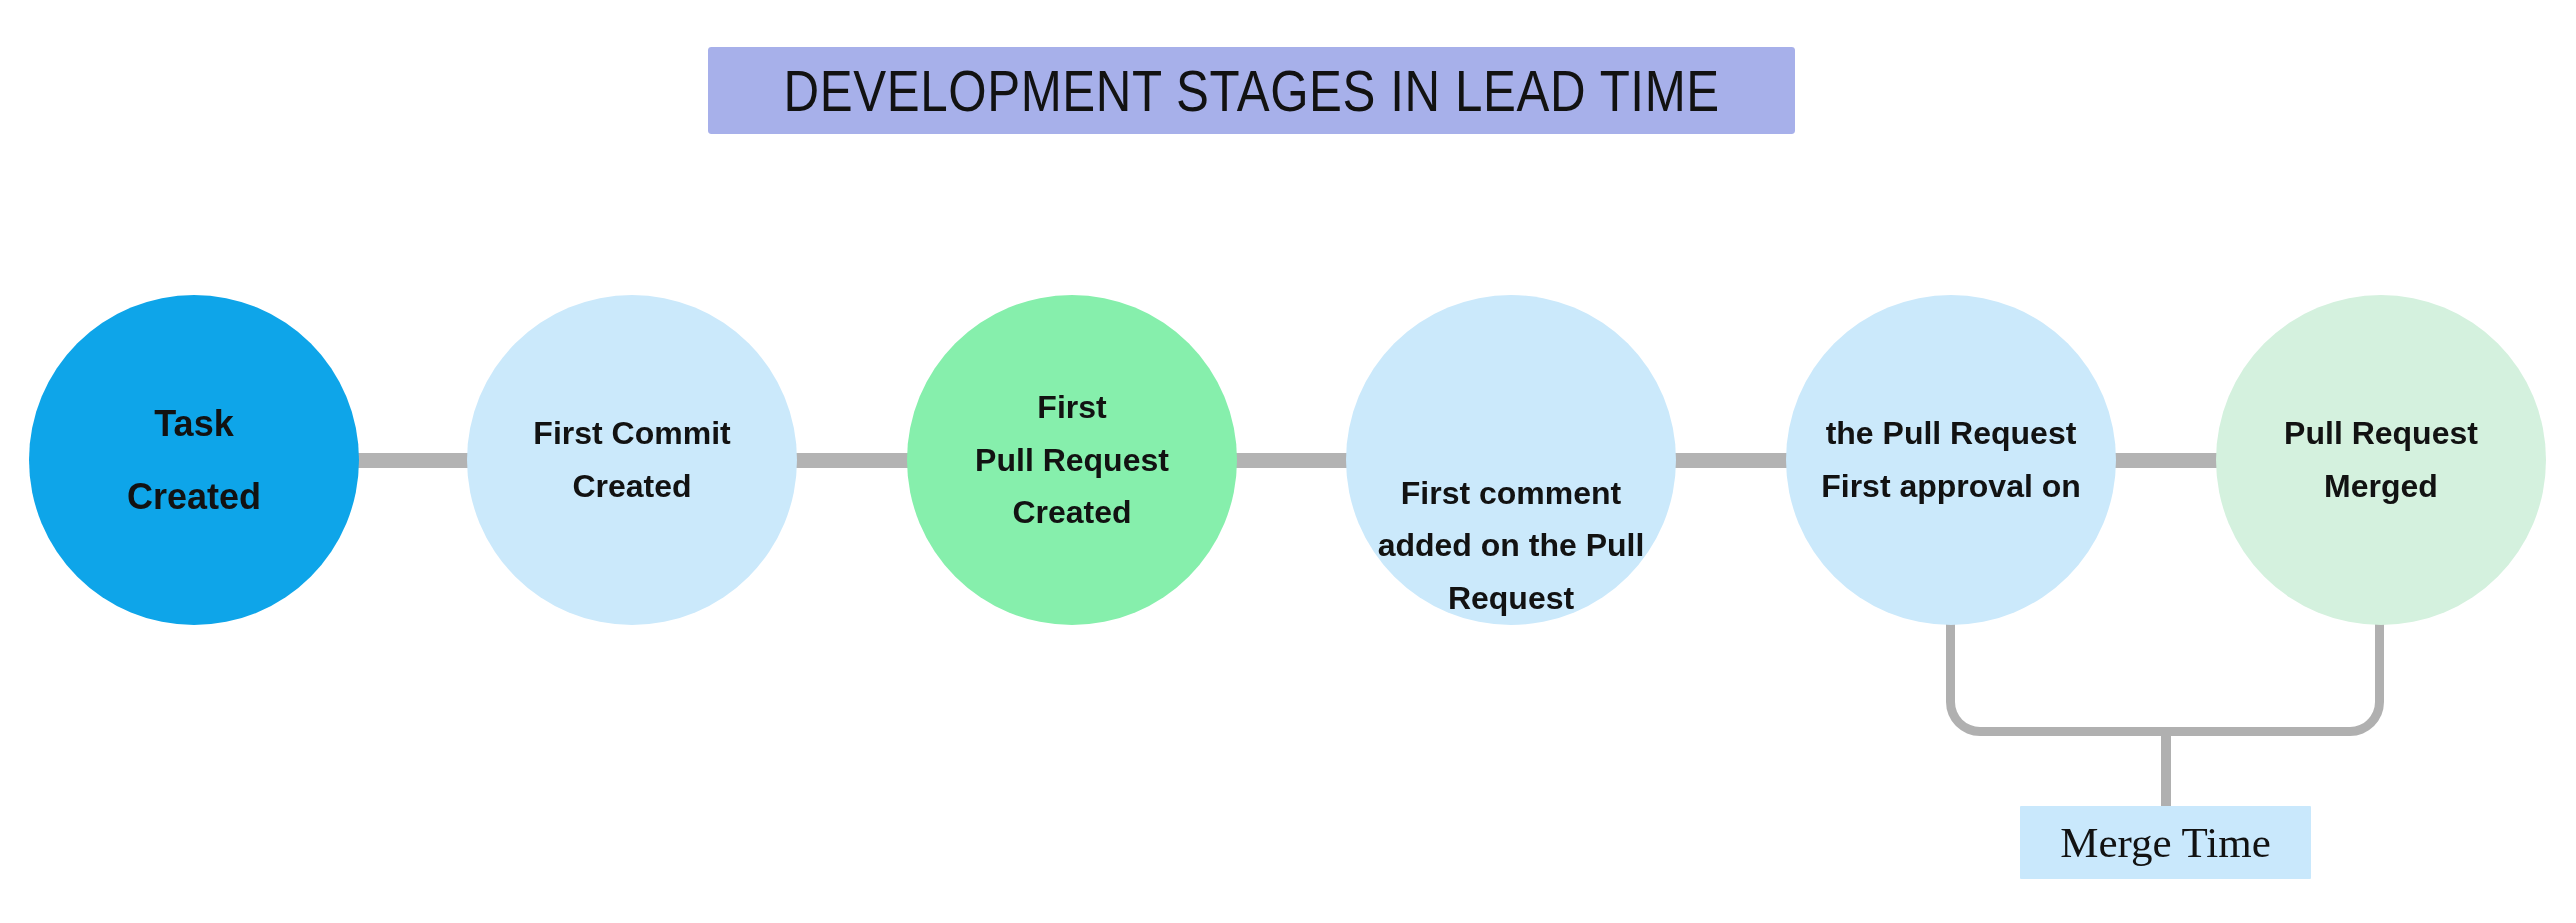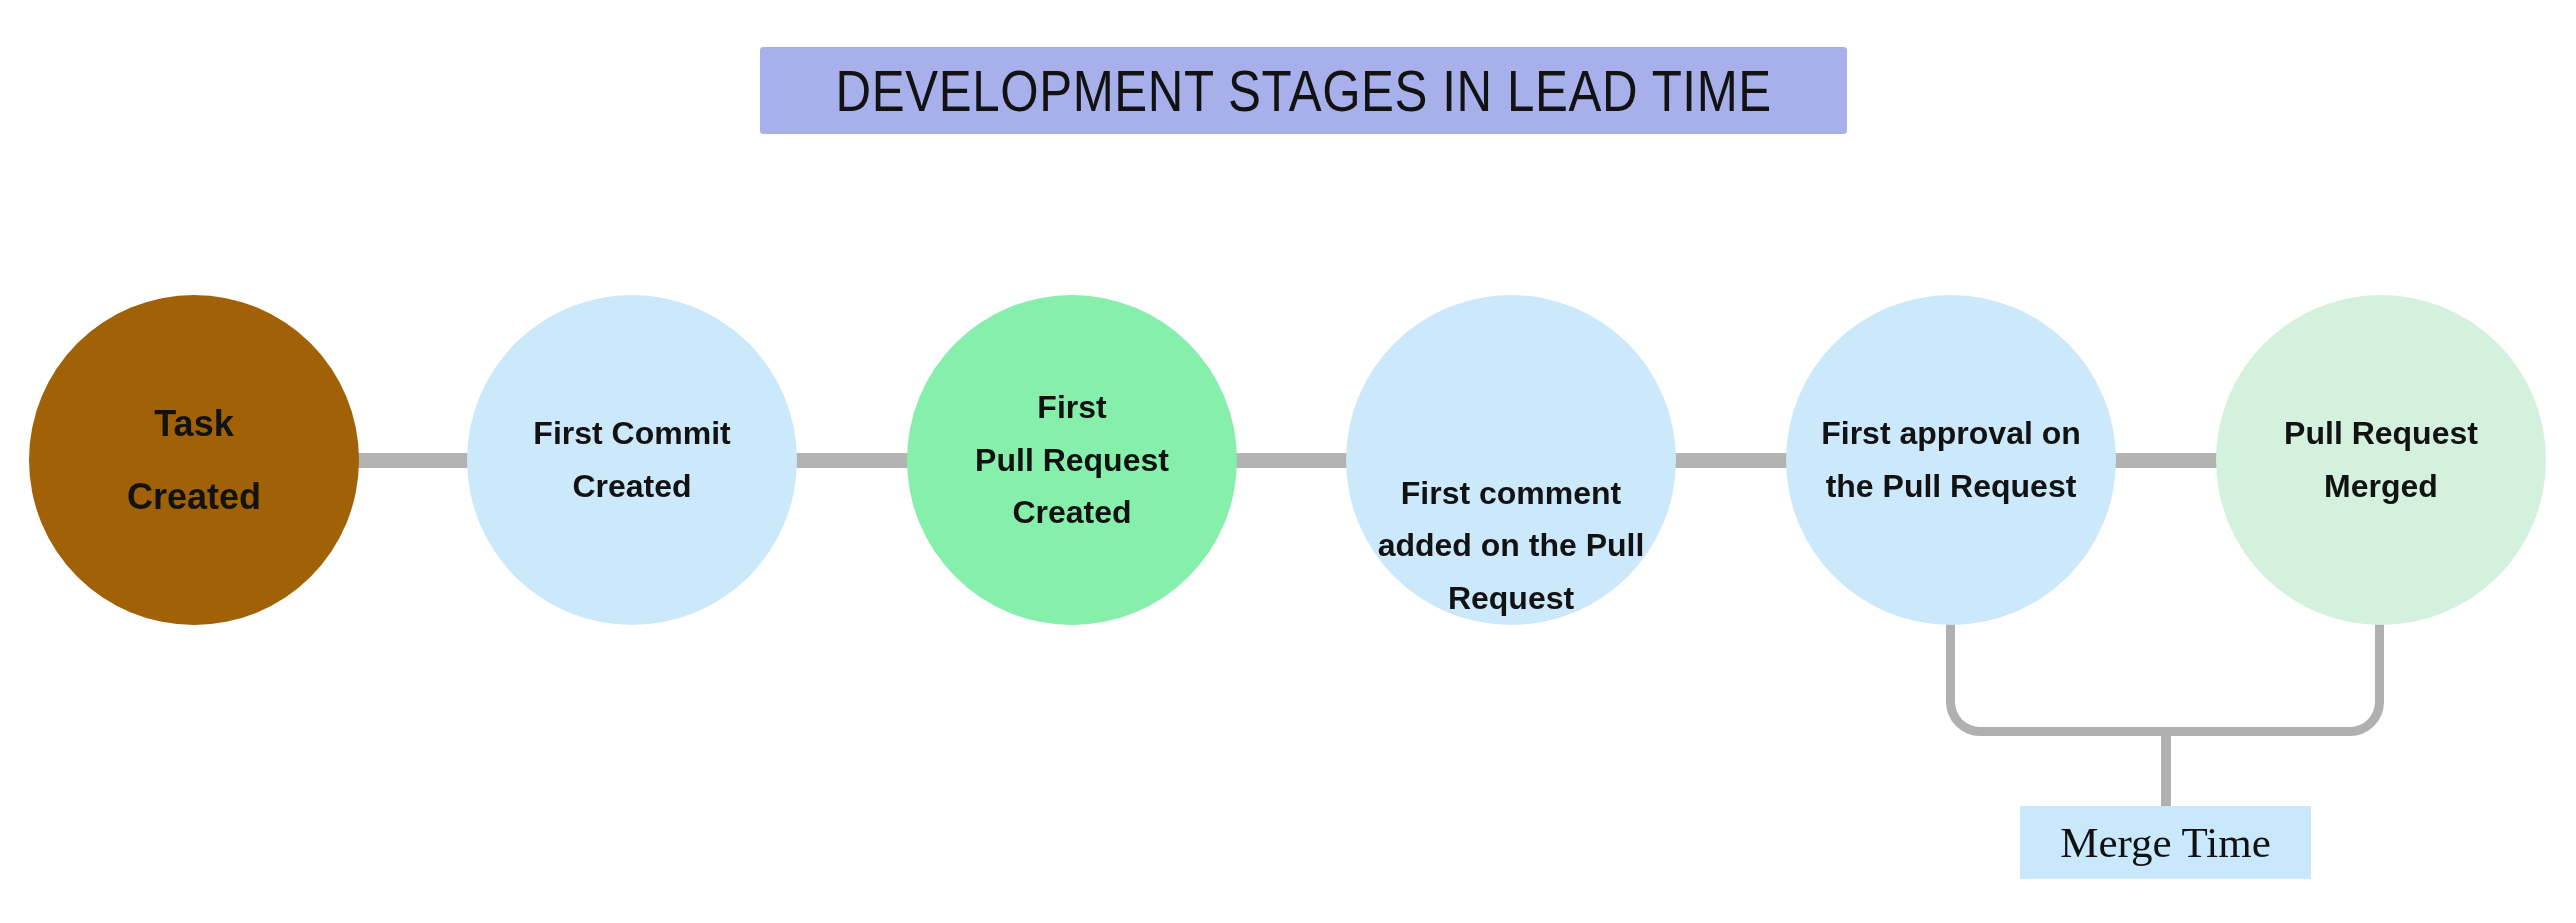--- a/index.html
+++ b/index.html
@@ -9,21 +9,21 @@
     height: 923px;
     background: #ffffff;
     overflow: hidden;
     font-family: "Liberation Sans", sans-serif;
     color: #121212;
   }
 
   
   .title-banner {
     position: absolute;
-    left: 760px; top: 47px;
+    left: 708px; top: 47px;
     width: 1087px; height: 87px;
     border-radius: 3.4px;
     display: flex; align-items: center; justify-content: center;
   }
   .title-text {
     font-size: 58px;
     font-weight: 400;
     letter-spacing: 0.7px;
     transform: scaleX(0.85);
     transform-origin: center;
@@ -109,21 +109,21 @@
 
   <div class="title-banner" style="background: rgb(167, 176, 234);">
     <span class="title-text">DEVELOPMENT STAGES IN LEAD TIME</span>
   </div>
 
   <div class="connector" style="background: rgb(179, 179, 179);"></div>
 
   <div class="bracket" style="border-color: rgb(176, 176, 176);"></div>
   <div class="bracket-stem" style="background: rgb(176, 176, 176);"></div>
 
-  <div class="stage s0 emphasis" style="background: #a16207; gap: 13px;">
+  <div class="stage s0 emphasis" style="background: #0ea5e9; gap: 13px;">
     <span class="line">Task</span>
     <span class="line">Created</span>
   </div>
 
   <div class="stage s1" style="background: rgb(203, 233, 251);">
     <span class="line">First Commit</span>
     <span class="line">Created</span>
   </div>
 
   <div class="stage s2" style="background: #86efac; align-items: center;">
@@ -132,22 +132,22 @@
     <span class="line">Created</span>
   </div>
 
   <div class="stage s3" style="background: rgb(203, 233, 251);">
     <span class="line">First comment</span>
     <span class="line">added on the Pull</span>
     <span class="line">Request</span>
   </div>
 
   <div class="stage s4" style="background: rgb(203, 233, 251);">
+    <span class="line">the Pull Request</span>
     <span class="line">First approval on</span>
-    <span class="line">the Pull Request</span>
   </div>
 
   <div class="stage s5" style="background: rgb(212, 241, 222);">
     <span class="line">Pull Request</span>
     <span class="line">Merged</span>
   </div>
 
   <div class="merge-label" style="background: rgb(201, 232, 252);">
     <span class="merge-text">Merge Time</span>
   </div>

